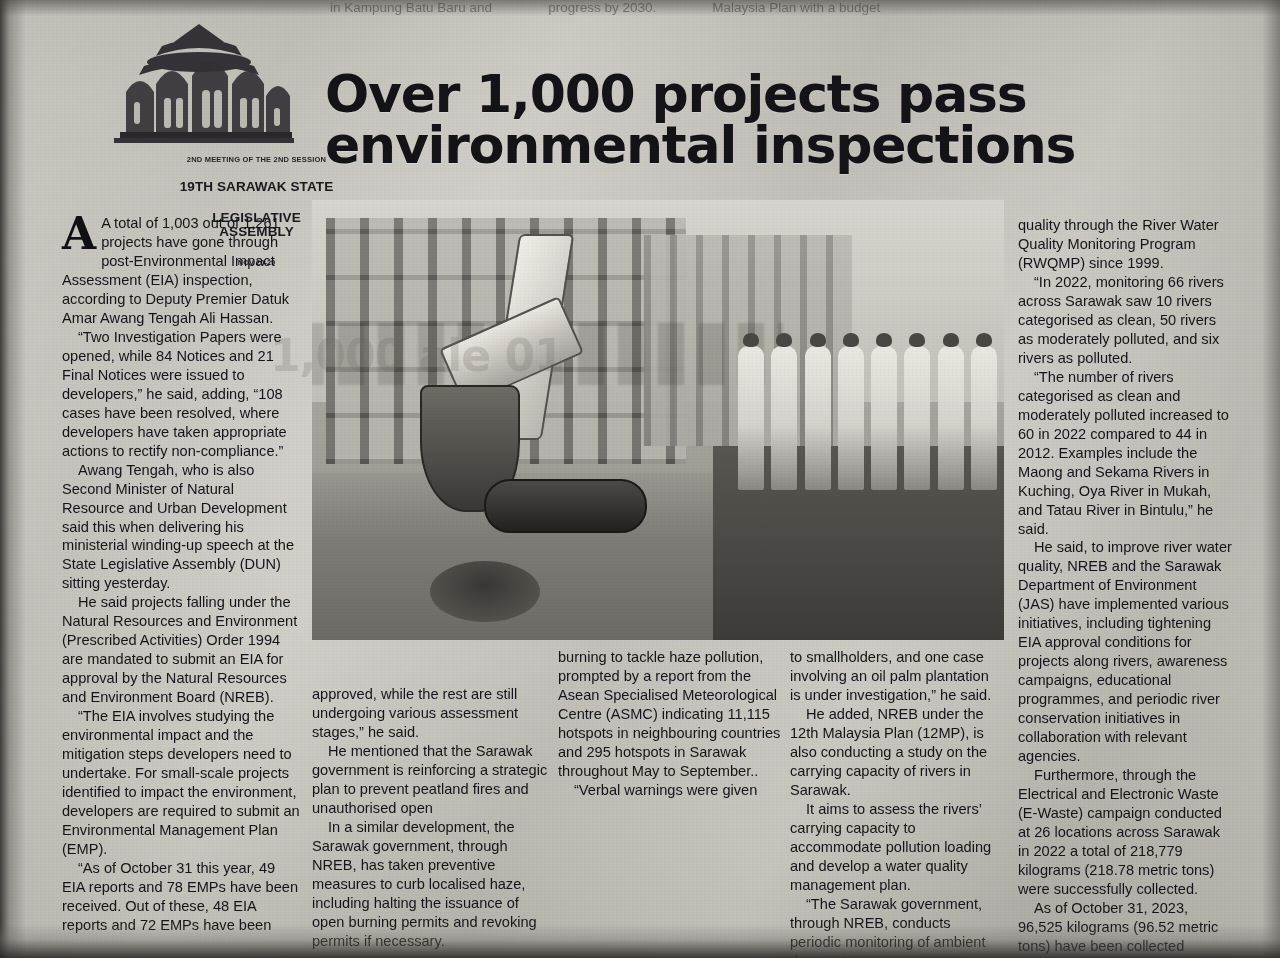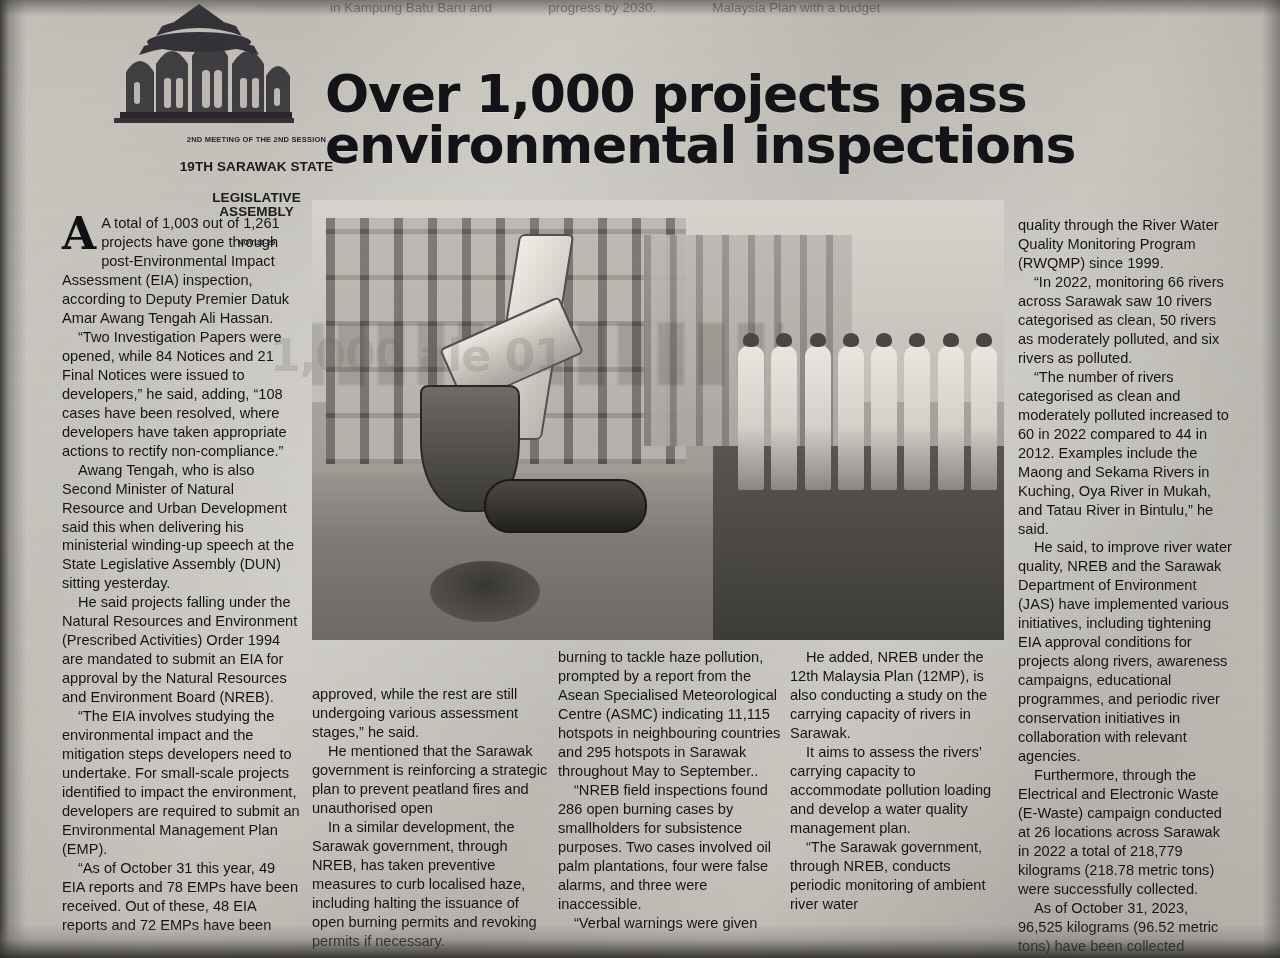--- a/index.html
+++ b/index.html
@@ -61,21 +61,21 @@
     display: flex;
     gap: 56px;
     white-space: nowrap;
     overflow: hidden;
   }
   .bleed-strip span { display:block; }
 
   
   .assembly-logo {
     position: absolute;
-    left: 88px; top: 0;
+    left: 88px; top: 20px;
     width: 220px; height: 200px;
   }
   .logo-emblem {
     position: absolute; left: 16px; top: 2px; width: 190px; height: 128px;
   }
   .logo-caption {
     position: absolute;
     left: 86px; top: 136px;
     width: 165px;
     text-align: center;
@@ -322,25 +322,25 @@
   </div>
 
   <div class="col" id="col2">
     <p class="noindent"><span>approved, while the rest are still undergoing various assessment stages,” he said.</span></p>
     <p><span>He mentioned that the Sarawak government is reinforcing a strategic plan to prevent peatland fires and unauthorised open</span></p>
     <p><span>In a similar development, the Sarawak government, through NREB, has taken preventive measures to curb localised haze, including halting the issuance of open burning permits and revoking permits if necessary.</span></p>
   </div>
 
   <div class="col" id="col3">
     <p class="noindent"><span>burning to tackle haze pollution, prompted by a report from the Asean Specialised Meteorological Centre (ASMC) indicating 11,115 hotspots in neighbouring countries and 295 hotspots in Sarawak throughout May to September..</span></p>
-    <p><span>“NREB field inspections found 286 open burning cases by smallholders for subsistence purposes. Two cases involved oil palm plantations, four were false alarms, and three were inaccessible.</span></p>
     <p><span>“Verbal warnings were given</span></p>
   </div>
 
   <div class="col" id="col4">
+    <p class="noindent"><span>to smallholders, and one case involving an oil palm plantation is under investigation,” he said.</span></p>
     <p><span>He added, NREB under the 12th Malaysia Plan (12MP), is also conducting a study on the carrying capacity of rivers in Sarawak.</span></p>
     <p><span>It aims to assess the rivers’ carrying capacity to accommodate pollution loading and develop a water quality management plan.</span></p>
     <p><span>“The Sarawak government, through NREB, conducts periodic monitoring of ambient river water</span></p>
   </div>
 
   <div class="col" id="col5">
     <p class="noindent"><span>quality through the River Water Quality Monitoring Program (RWQMP) since 1999.</span></p>
     <p><span>“In 2022, monitoring 66 rivers across Sarawak saw 10 rivers categorised as clean, 50 rivers as moderately polluted, and six rivers as polluted.</span></p>
     <p><span>“The number of rivers categorised as clean and moderately polluted increased to 60 in 2022 compared to 44 in 2012. Examples include the Maong and Sekama Rivers in Kuching, Oya River in Mukah, and Tatau River in Bintulu,” he said.</span></p>
     <p><span>He said, to improve river water quality, NREB and the Sarawak Department of Environment (JAS) have implemented various initiatives, including tightening EIA approval conditions for projects along rivers, awareness campaigns, educational programmes, and periodic river conservation initiatives in collaboration with relevant agencies.</span></p>

